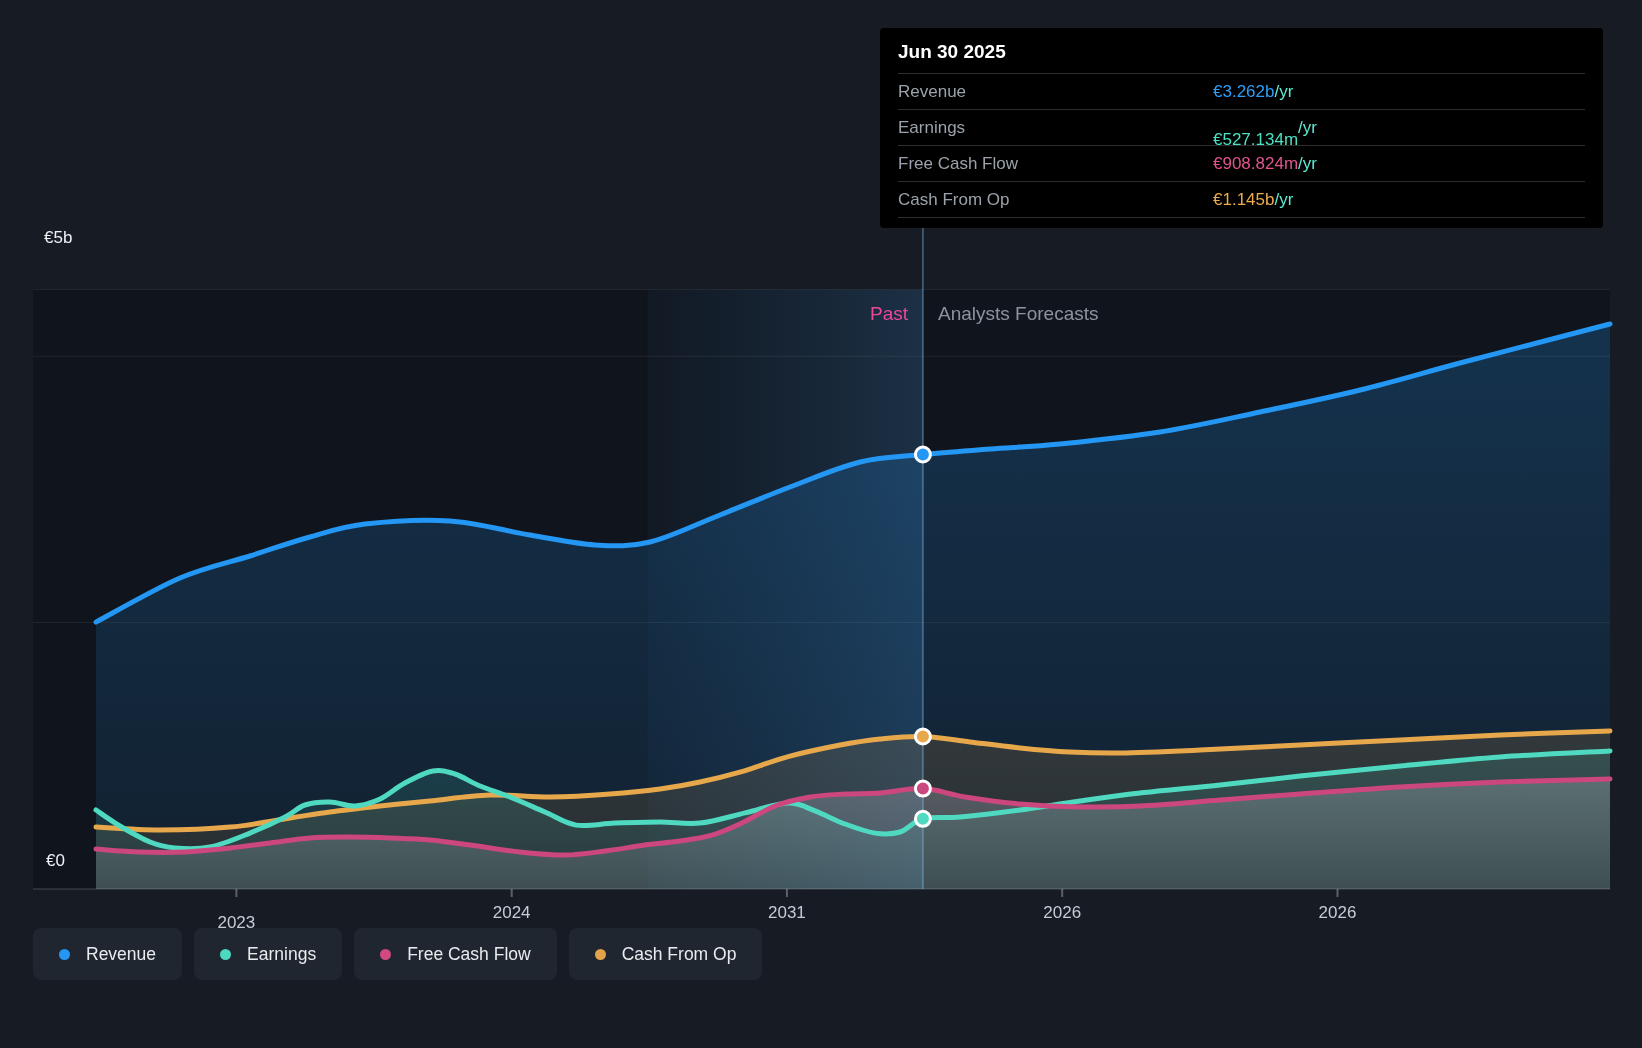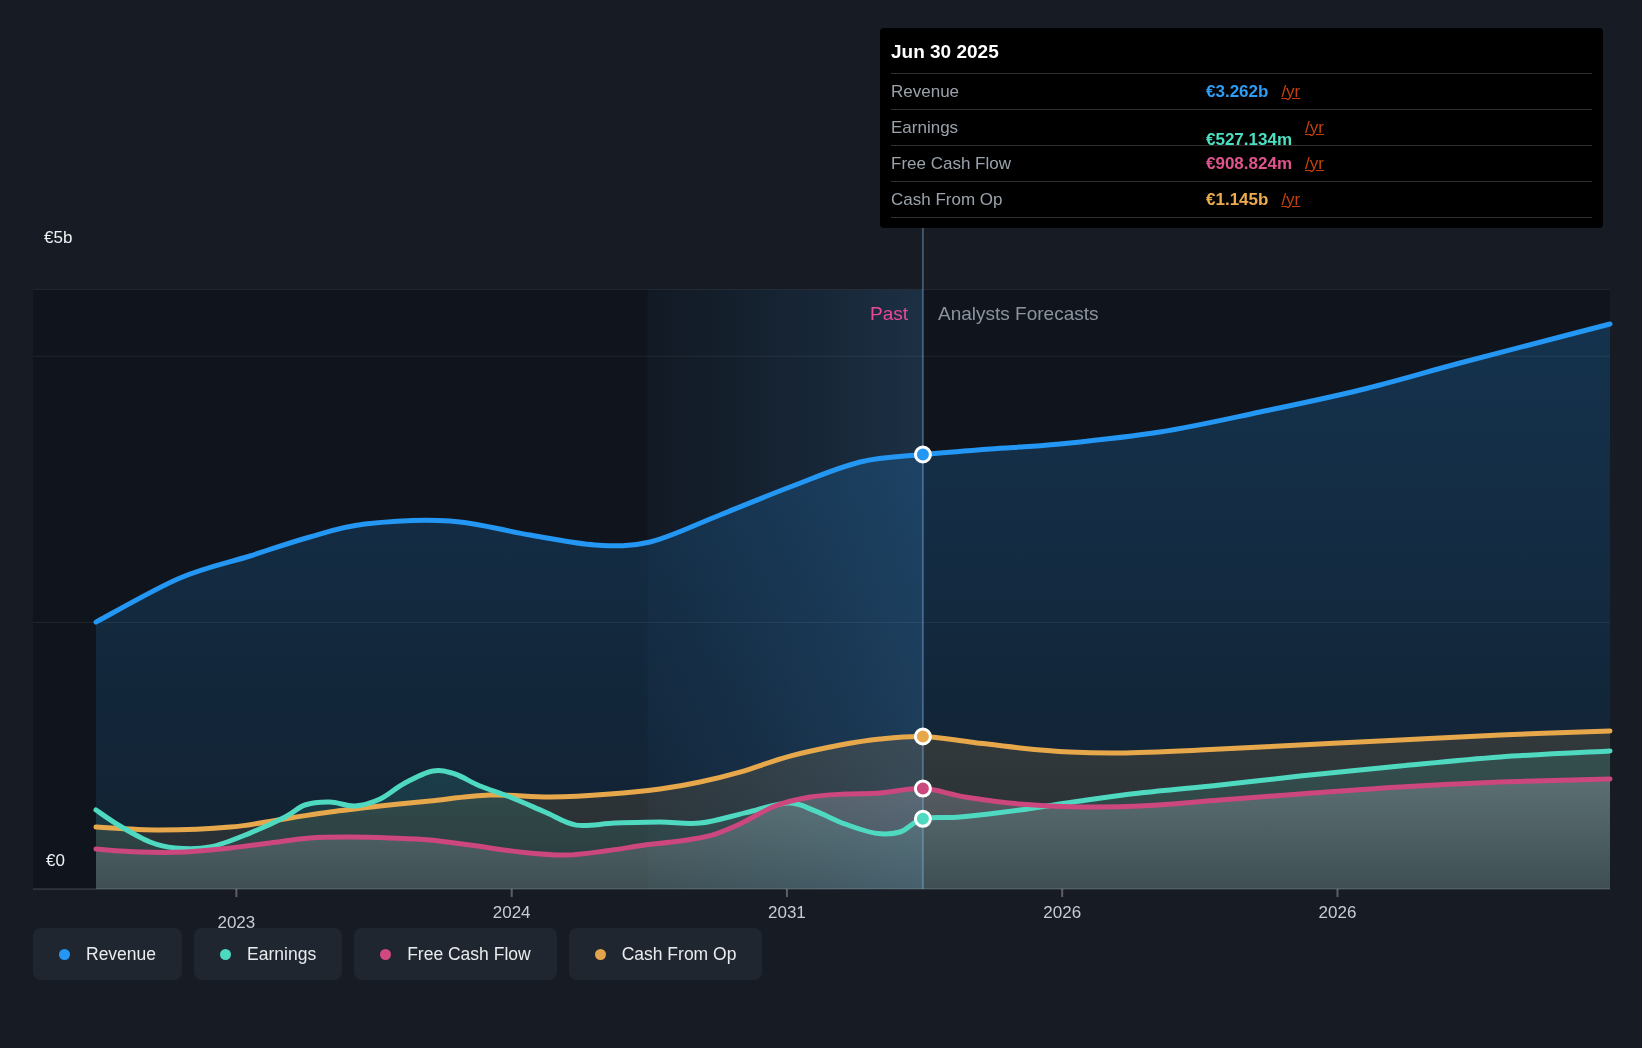--- a/index.html
+++ b/index.html
@@ -6,27 +6,27 @@
   #stage{position:relative;width:1642px;height:1048px;background:#161b24;
          font-family:"Liberation Sans",sans-serif;overflow:hidden;}
   #chart-svg{position:absolute;left:0;top:0;display:block;}
   .ax{position:absolute;color:#eef1f4;font-size:17px;}
   .ax-top{left:44px;top:228px;}
   .ax-zero{left:46px;top:851px;}
   .past{position:absolute;right:734px;top:303px;font-size:19px;color:#ec4899;font-weight:500;}
   .fcst{position:absolute;left:938px;top:303px;font-size:19px;color:#8b939d;}
   .xlab{position:absolute;top:903px;width:80px;text-align:center;font-size:17px;color:#c6ccd4;}
   .tooltip{position:absolute;left:880px;top:28px;width:723px;background:#000;
-           border-radius:4px;padding:0 11px 10px;box-sizing:border-box;}
+           border-radius:4px;padding:0 18px 10px;box-sizing:border-box;}
   .tt-title{font-size:19px;font-weight:700;color:#ffffff;padding:13px 0 10px;
             border-bottom:1px solid #2d2d2d;}
   .tt-row{display:flex;align-items:center;height:35px;border-bottom:1px solid #2d2d2d;font-size:17px;}
   .tt-label{width:315px;color:#9aa2ab;}
-  .tt-value{font-weight:700;}
-  .tt-unit{color:#c2410c;margin-left:13px;text-decoration:underline;}
+  .tt-value{font-weight:400;}
+  .tt-unit{color:#5eead4;margin-left:0;}
   #legend{position:absolute;left:33px;top:928px;display:flex;gap:12px;}
   .pill{height:52px;display:flex;align-items:center;background:#20262f;border-radius:8px;
         padding:0 26px;gap:16px;}
   .dot{width:11px;height:11px;border-radius:50%;flex:0 0 auto;}
   .pill-label{font-size:17.5px;color:#e9ebee;}
 </style>
 </head>
 <body>
 
 <div id="stage">

